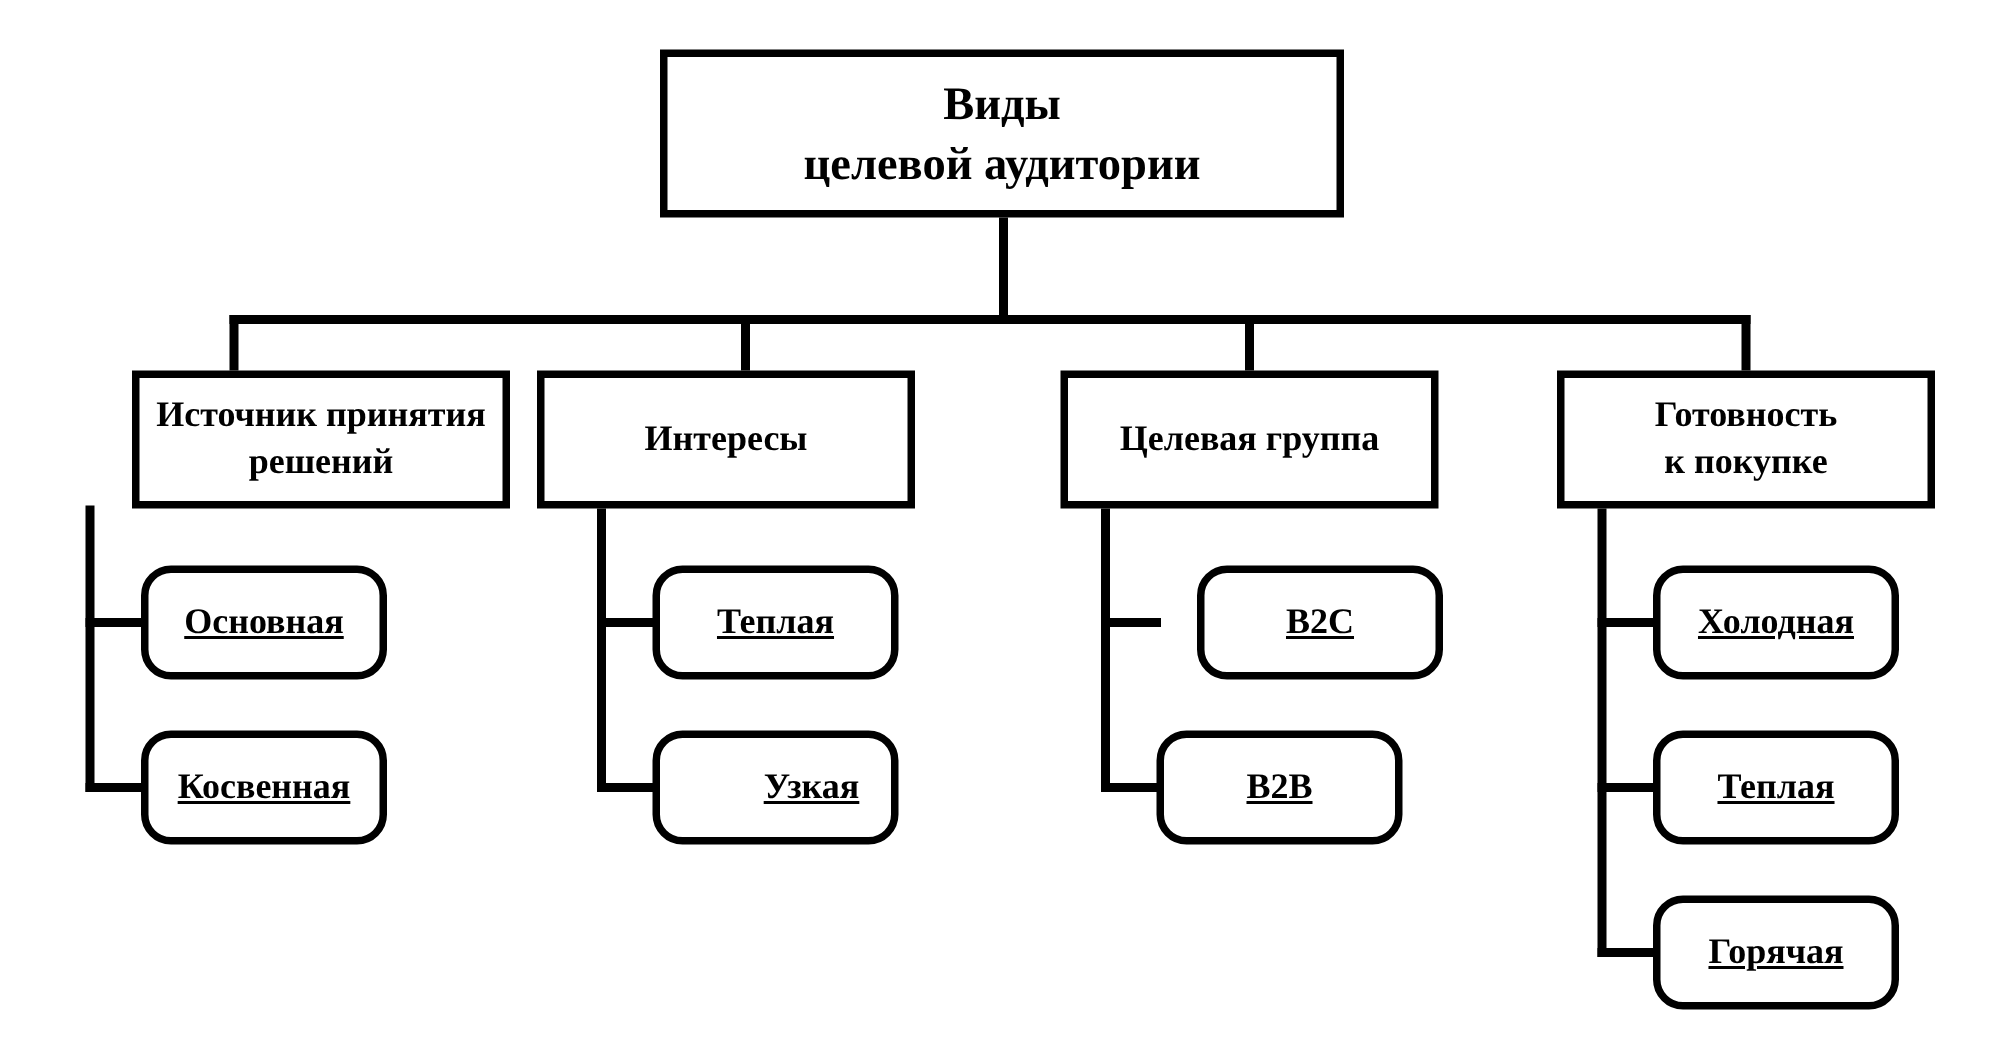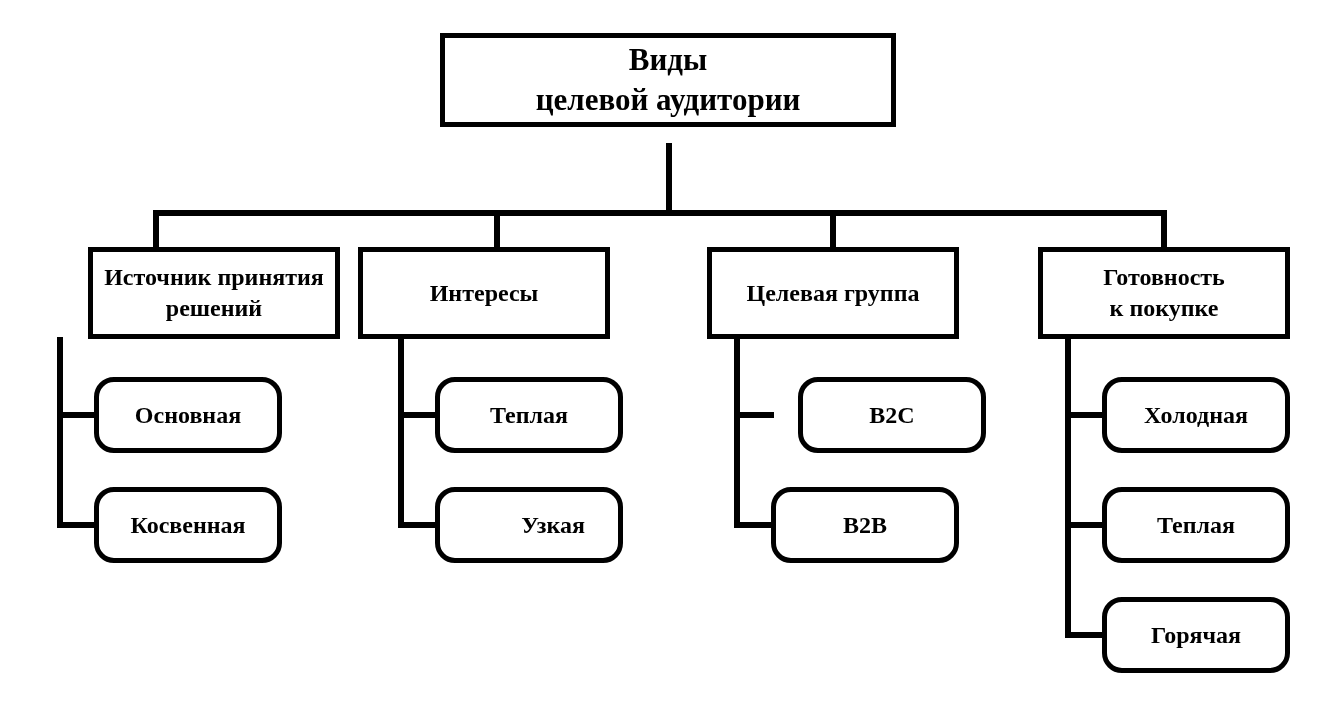--- a/index.html
+++ b/index.html
@@ -20,34 +20,35 @@
     display: flex;
     align-items: center;
     justify-content: center;
     text-align: center;
     font-weight: bold;
     white-space: pre-line;
     z-index: 2;
   }
   .root-box {
     left: 440px; top: 33px;
-    width: 456px; height: 94px;
+    width: 456px; height: 112px;
     font-size: 31px;
     line-height: 40px;
   }
   .branch-box {
     top: 247px;
     width: 252px; height: 92px;
     font-size: 24px;
     line-height: 31px;
   }
   .leaf-box {
-    width: 188px; height: 76px;
+    width: 164px; height: 76px;
     border-radius: 20px;
     font-size: 24px;
+    text-decoration: underline;
   }
   .line {
     position: absolute;
     background: #000000;
     z-index: 1;
   }
 </style>
 </head>
 <body>
 

